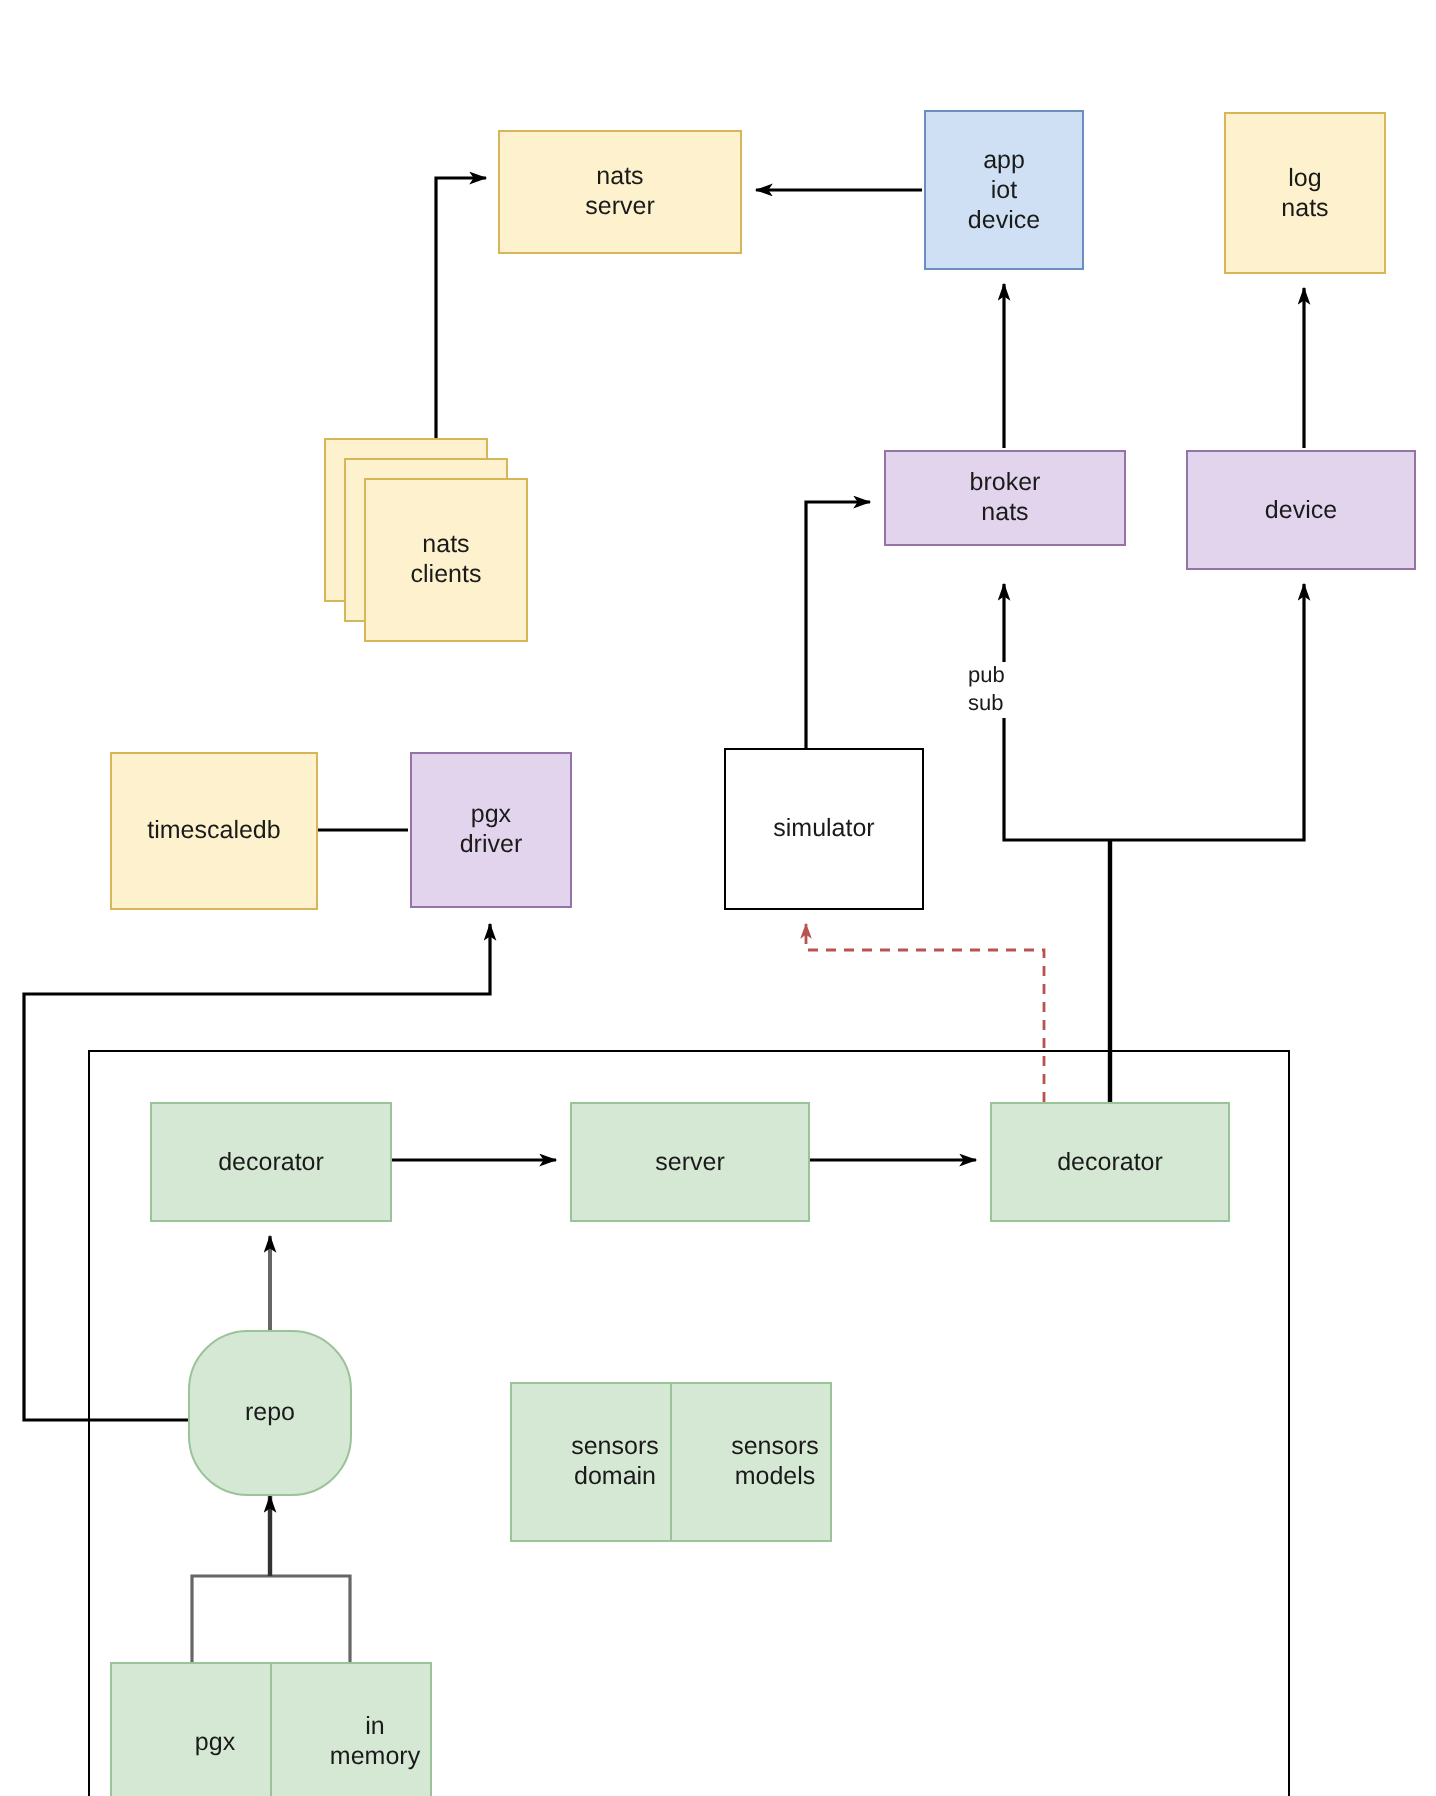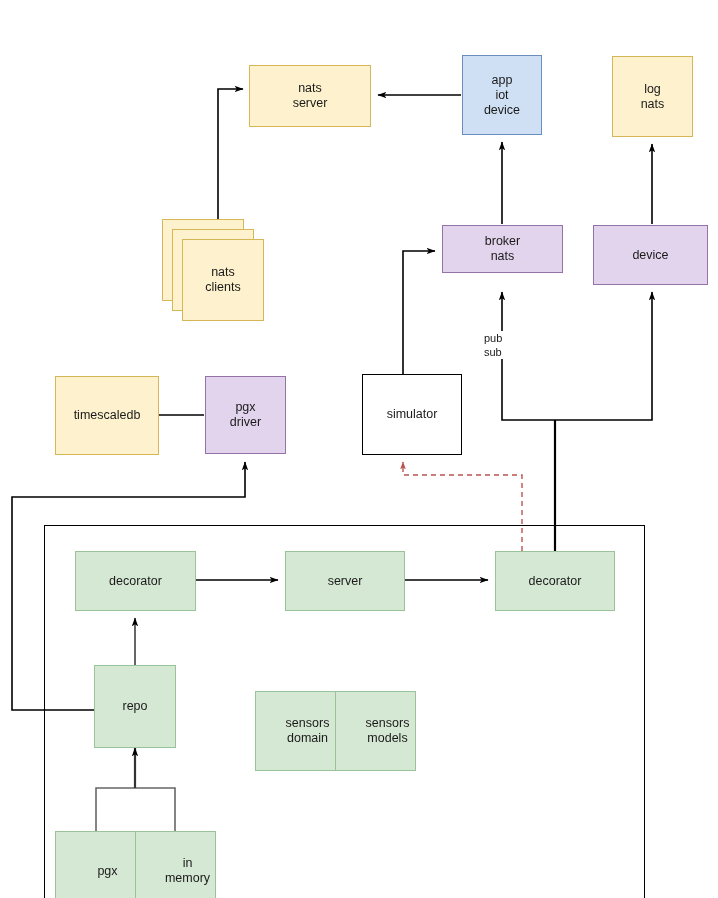--- a/index.html
+++ b/index.html
@@ -170,21 +170,21 @@
 driver</div>
 
   <div class="node plain" style="left:362px; top:331px; width:100px; height:81px;">simulator</div>
 
   <div class="node green" style="left:75px; top:508px; width:121px; height:60px;">decorator</div>
 
   <div class="node green" style="left:285px; top:508px; width:120px; height:60px;">server</div>
 
   <div class="node green" style="left:495px; top:508px; width:120px; height:60px;">decorator</div>
 
-  <div class="node green" style="left:94px; top:622px; width:82px; height:83px;">repo</div>
+  <div class="node green" style="left:94px; top:622px; width:82px; height:83px;border-radius:30px;">repo</div>
 
   <div class="split-node" style="left:255px; top:648px; width:161px; height:80px;">
     <div class="cell">sensors
 domain</div>
     <div class="cell">sensors
 models</div>
   </div>
 
   <div class="split-node" style="left:55px; top:788px; width:161px; height:80px;">
     <div class="cell">pgx</div>

